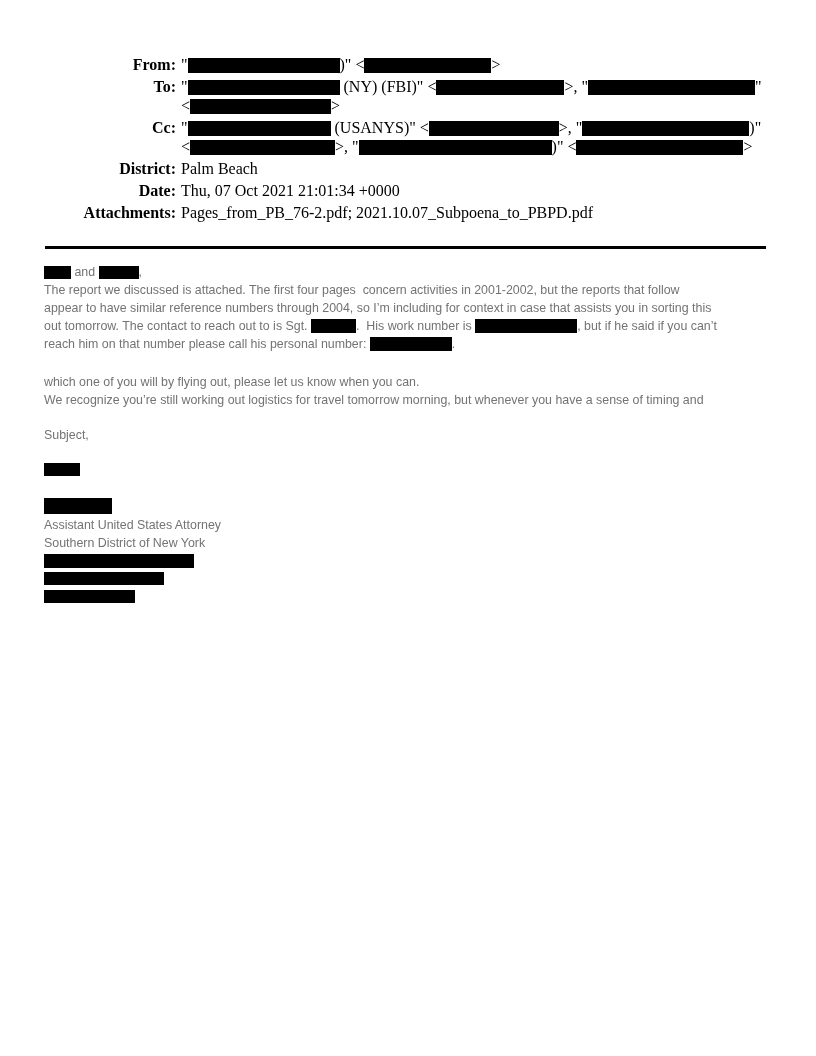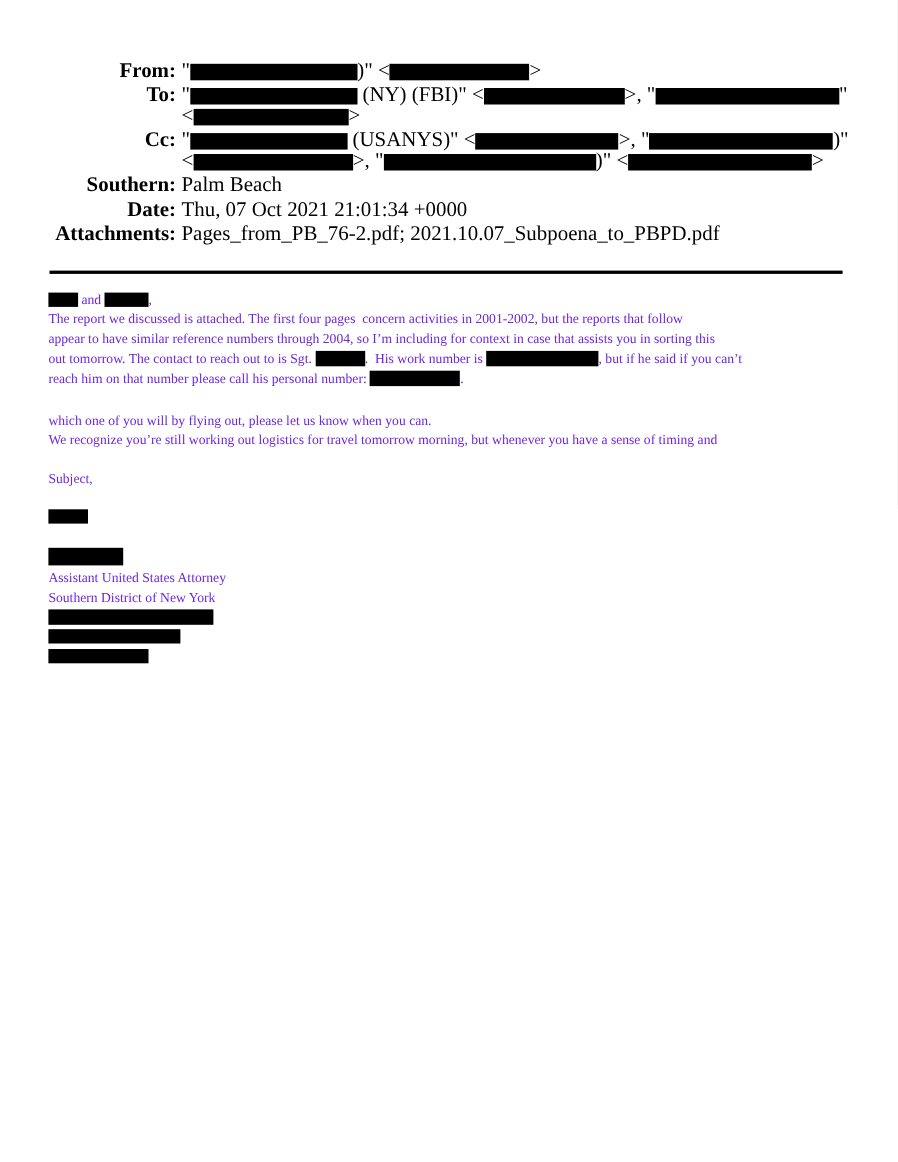--- a/index.html
+++ b/index.html
@@ -9,28 +9,28 @@
     height: 1056px;
     background: #ffffff;
     margin: 0 auto;
     overflow: hidden;
   }
 
   
   .hdr {
     position: absolute;
     top: 55px;
-    left: 40px;
+    left: 56px;
     width: 732px;
     display: grid;
     grid-template-columns: 120px 1fr;
     column-gap: 5px;
     row-gap: 3px;
     font-family: "Liberation Serif", "DejaVu Serif", serif;
-    font-size: 19px;
+    font-size: 16px;
     line-height: 19px;
     color: #000;
   }
   .hlabel { text-align: right; font-weight: bold; white-space: nowrap; }
   .hval .hline { white-space: pre; }
 
   
   .rb {
     display: inline-block;
     background: #000;
@@ -53,24 +53,24 @@
     height: 3px;
     background: #000;
   }
 
   
   .bodytext {
     position: absolute;
     top: 263px;
     left: 44px;
     right: 45px;
-    font-family: Liberation Serif, serif;
+    font-family: Liberation Sans, sans-serif;
     font-size: 12.4px;
     line-height: 18px;
-    color: #6d28d9;
+    color: #737373;
   }
   .line { white-space: pre; }
   .p1 { margin-top: 0; }
   .p2 { margin-top: 20px; }
   .closing { margin-top: 17px; }
   .signoff-bar { margin-top: 19px; width: 36px; height: 13px; }
   .sig-name-bar { margin-top: 22px; width: 68px; height: 16px; }
   .sig-title { margin-top: 2px; }
   .sig-bar-1 { margin-top: 2px; width: 150px; height: 14px; }
   .sig-bar-2 { margin-top: 4px; width: 120px; height: 13px; }
@@ -93,21 +93,21 @@
       <div class="hline"><span>"</span><span class="rb" style="width:152px"></span><span> (NY) (FBI)" &lt;</span><span class="rb" style="width:128px"></span><span>&gt;, "</span><span class="rb" style="width:167px"></span><span>"</span></div>
       <div class="hline"><span>&lt;</span><span class="rb" style="width:141px"></span><span>&gt;</span></div>
     </div>
 
     <div class="hlabel">Cc:</div>
     <div class="hval">
       <div class="hline"><span>"</span><span class="rb" style="width:143px"></span><span> (USANYS)" &lt;</span><span class="rb" style="width:130px"></span><span>&gt;, "</span><span class="rb" style="width:167px"></span><span>)"</span></div>
       <div class="hline"><span>&lt;</span><span class="rb" style="width:145px"></span><span>&gt;, "</span><span class="rb" style="width:193px"></span><span>)" &lt;</span><span class="rb" style="width:167px"></span><span>&gt;</span></div>
     </div>
 
-    <div class="hlabel">Southern:</div>
+    <div class="hlabel">District:</div>
     <div class="hval">
       <div class="hline">Palm Beach</div>
     </div>
 
     <div class="hlabel">Date:</div>
     <div class="hval">
       <div class="hline">Thu, 07 Oct 2021 21:01:34 +0000</div>
     </div>
 
     <div class="hlabel">Attachments:</div>

